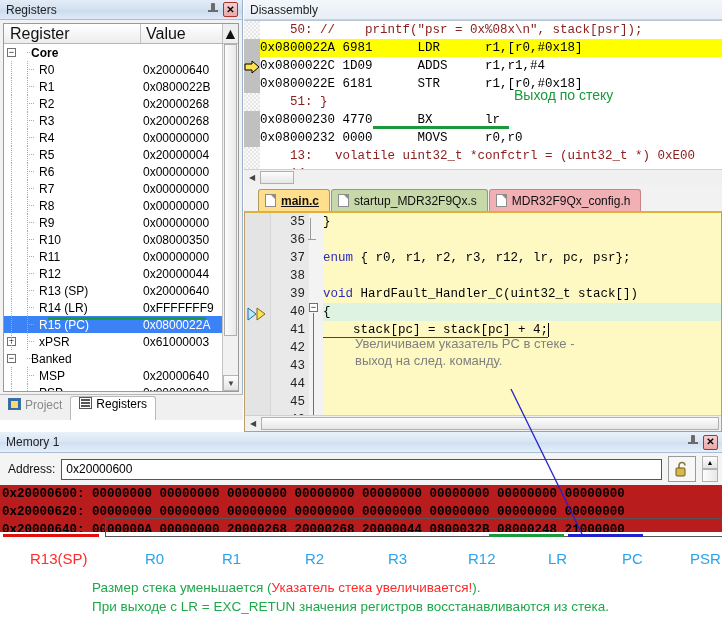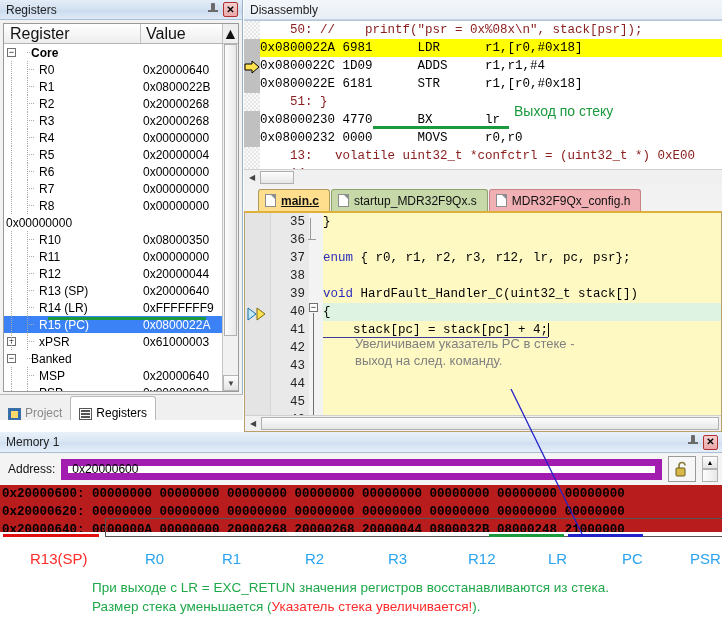--- a/index.html
+++ b/index.html
@@ -102,21 +102,21 @@
     position:absolute; height:3px; background:#1a9a3c;
   }
 
   
   #reg-tabs{
     position:absolute; left:0; top:394px; width:243px; height:26px;
     background:#f0f0f0; border-top:1px solid #b9b9b9;
     display:flex; align-items:flex-end; font-size:12px;
   }
   .btab{
-    height:22px; display:flex; align-items:flex-end; gap:4px; padding:0 8px;
+    height:22px; display:flex; align-items:flex-start; gap:4px; padding:0 8px;
     color:#8a8a8a;
   }
   .btab.active{
     background:#fff; border:1px solid #b9b9b9; border-bottom:none;
     border-radius:3px 3px 0 0; color:#000; height:24px;
   }
   .ticon{ width:13px; height:12px; border:1px solid #3f6fa5; background:#fff;
      position:relative; }
   .ticon.proj{ background:#2f6cab; }
   .ticon.proj::after{content:""; position:absolute; left:2px; top:2px; width:7px;height:7px;
@@ -237,21 +237,21 @@
     background: linear-gradient(to bottom,#e9f1fa 0%, #d8e5f3 50%, #cfdef0 51%, #e6eff9 100%);
     border-bottom:1px solid #a9bdd4; display:flex; align-items:center;
     font-size:12px; padding-left:6px; color:#222;
   }
   #mem-addr-row{
     height:32px; display:flex; align-items:center; padding:0 4px 0 8px; gap:6px;
     background:#f4f4f4;
   }
   #mem-addr-row .lbl{ font-size:12px; color:#111; }
   #addr-input{
-    flex:1; height:21px; background:#fff; border:7px solid #a21caf;
+    flex:1; height:21px; background:#fff; border:1px solid #a21caf;
     font-size:12px; padding:0 4px; display:flex; align-items:center; color:#000;
     font-family:"Liberation Sans", sans-serif;
   }
   .lock-btn{
     width:28px; height:26px; border:1px solid #9a9a9a; background:#f7f7f7;
     display:flex; align-items:center; justify-content:center;
   }
   .mem-vscroll{ width:16px; height:26px; display:flex; flex-direction:column; }
   .mem-vscroll .a{ height:13px; background:linear-gradient(to bottom,#fdfdfd,#e3e3e3);
      border:1px solid #b5b5b5; display:flex;align-items:center;justify-content:center;font-size:7px;}
@@ -381,20 +381,25 @@
             </div>
             <div class="rrow">
               <div class="name">
                 <div class="indent-guide guide-v"></div>
                 <div class="indent-guide guide-v guide-t"></div>
                 <span style="padding-left: 3px;">R8</span>
               </div>
               <div class="val">0x00000000</div>
             </div>
             <div class="rrow">
+              <div class="name">
+                <div class="indent-guide guide-v"></div>
+                <div class="indent-guide guide-v guide-t"></div>
+                <span style="padding-left: 3px;">R9</span>
+              </div>
               <div class="val">0x00000000</div>
             </div>
             <div class="rrow">
               <div class="name">
                 <div class="indent-guide guide-v"></div>
                 <div class="indent-guide guide-v guide-t"></div>
                 <span style="padding-left: 3px;">R10</span>
               </div>
               <div class="val">0x08000350</div>
             </div>
@@ -502,21 +507,21 @@
     </div>
     <div id="dis-body">
       <div class="dis-gutter">
         <div class="solid" style="top:18px;height:54px;"></div>
         <div class="solid" style="top:90px;height:36px;"></div>
         <svg class="arrow-marker" viewBox="0 0 16 16">
           <polygon points="1,5 8,5 8,2 15,8 8,14 8,11 1,11" fill="#ffe24d" stroke="#000" stroke-width="1"></polygon>
         </svg>
       </div>
       <div class="dis-lines" id="dis-lines"><div class="dline"><span class="c-src">    50: //    printf("psr = 0x%08x\n", stack[psr]);</span></div><div class="dline hl"><span class="c-code">0x0800022A 6981      LDR      r1,[r0,#0x18]</span></div><div class="dline"><span class="c-code">0x0800022C 1D09      ADDS     r1,r1,#4</span></div><div class="dline"><span class="c-code">0x0800022E 6181      STR      r1,[r0,#0x18]</span></div><div class="dline"><span class="c-src">    51: }</span></div><div class="dline"><span class="c-code">0x08000230 4770      BX       lr</span></div><div class="dline"><span class="c-code">0x08000232 0000      MOVS     r0,r0</span></div><div class="dline"><span class="c-src">    13:   volatile uint32_t *confctrl = (uint32_t *) 0xE00</span></div><div class="dline"><span class="c-src">    14:</span></div></div>
-      <div class="annot-green" style="left:270px; top:82px;">Выход по стеку</div>
+      <div class="annot-green" style="left:270px; top:66px;">Выход по стеку</div>
       <div class="uline-green" style="left:129px; top:105px; width:136px;"></div>
       <div class="dis-hscroll">
         <div class="hs-arrow">◀</div>
         <div class="hs-thumb"></div>
       </div>
     </div>
   </div>
 
   <div id="editor">
     <div id="ed-tabs">
@@ -604,22 +609,22 @@
         <div class="reglabel lbl-blue" style="left: 145px; top: 18px;">R0</div>
         <div class="reglabel lbl-blue" style="left: 222px; top: 18px;">R1</div>
         <div class="reglabel lbl-blue" style="left: 305px; top: 18px;">R2</div>
         <div class="reglabel lbl-blue" style="left: 388px; top: 18px;">R3</div>
         <div class="reglabel lbl-blue" style="left: 468px; top: 18px;">R12</div>
         <div class="reglabel lbl-blue" style="left: 548px; top: 18px;">LR</div>
         <div class="reglabel lbl-blue" style="left: 622px; top: 18px;">PC</div>
         <div class="reglabel lbl-blue" style="left: 690px; top: 18px;">PSR</div>
       </div>
     <div class="bottom-note">
+      <div><span>Размер стека уменьшается (</span><span class="red">Указатель стека увеличивается!</span><span>).</span></div>
       <div>При выходе с LR = EXC_RETUN значения регистров восстанавливаются из стека.</div>
-      <div><span>Размер стека уменьшается (</span><span class="red">Указатель стека увеличивается!</span><span>).</span></div>
     </div>
   </div>
 
   <div class="mem-box" style="left:105px; top:518px; width:630px; height:19px;"></div>
   <div class="red-underline" style="left:3px; top:534px; width:96px;"></div>
   <div class="green-bar" style="left:489px; top:534px; width:75px;"></div>
   <div class="blue-underline" style="left:568px; top:534px; width:75px;"></div>
 
   <svg style="position:absolute;left:0;top:0;width:722px;height:635px;pointer-events:none;">
     <line x1="511" y1="389" x2="582" y2="534" stroke="#2222cc" stroke-width="1.3"></line>

